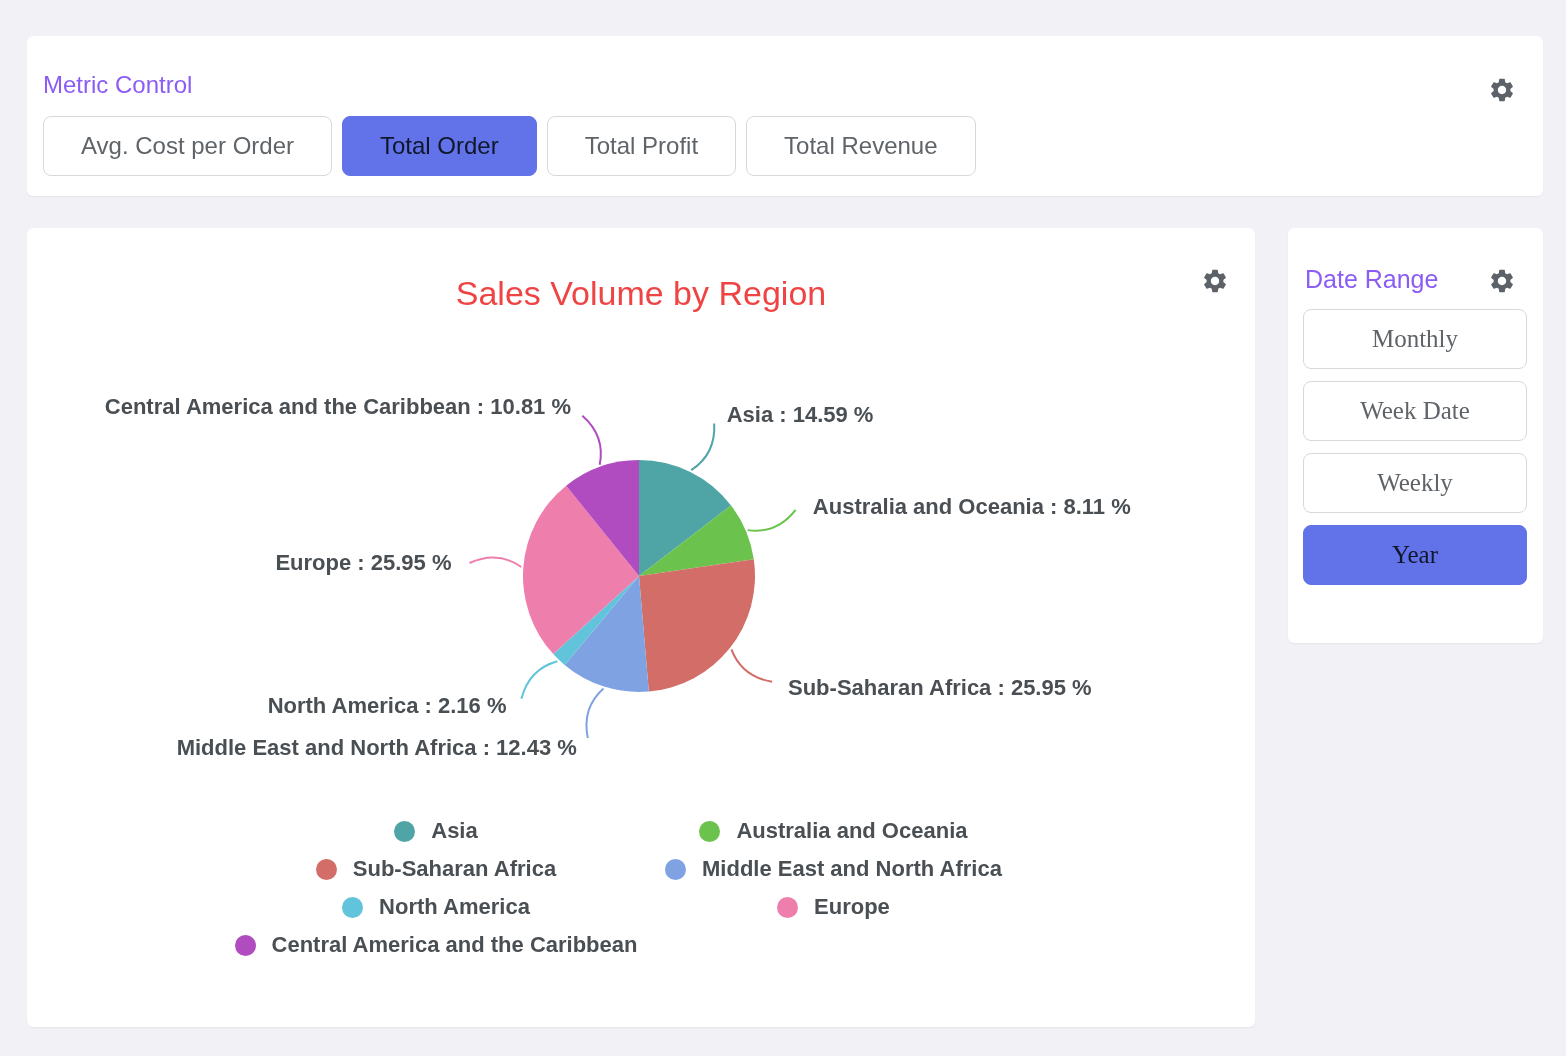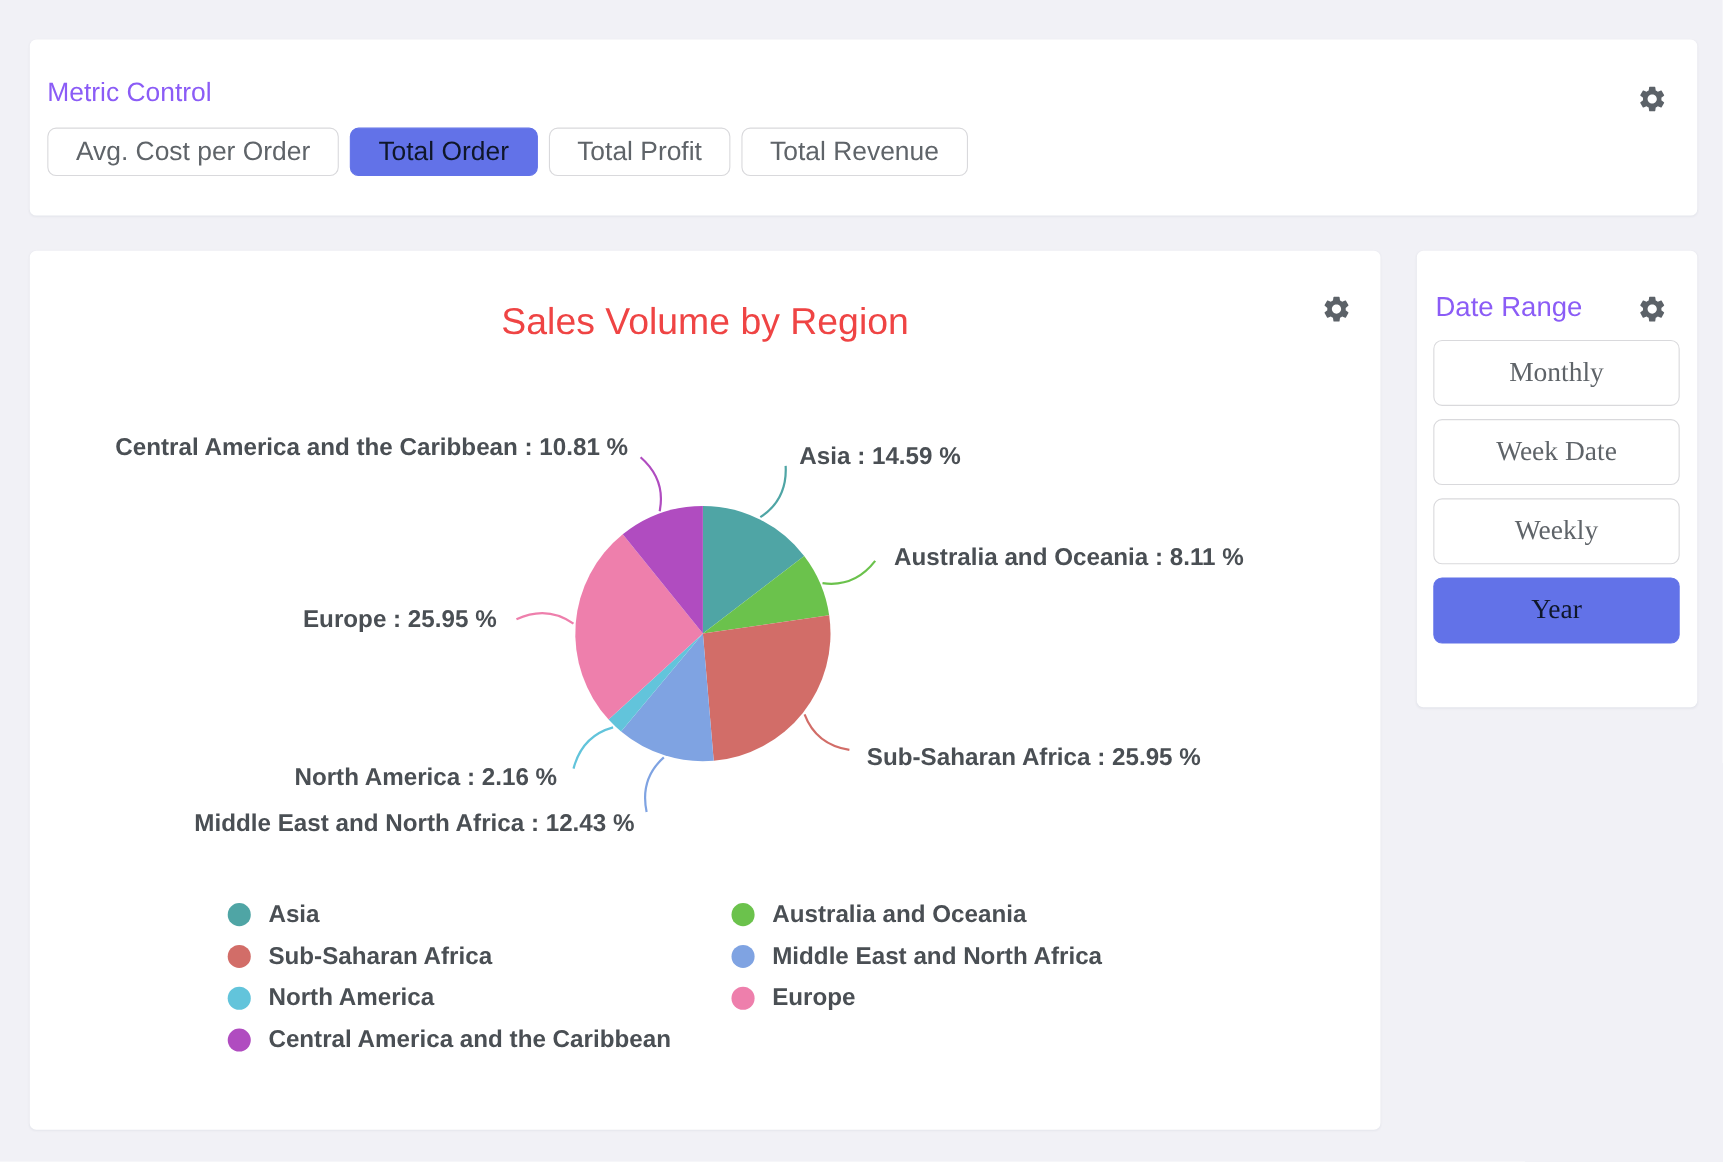--- a/index.html
+++ b/index.html
@@ -30,21 +30,21 @@
     position:absolute;left:16px;top:80px;height:60px;
     display:flex;gap:10px;
   }
   .pill-btn{
     box-sizing:border-box;
     border:1px solid #D9D9DC;background:#fff;color:#5F6469;
     border-radius:8px;font-size:24px;
     font-family:"Liberation Sans", sans-serif;
     cursor:pointer;
   }
-  .metric-btn{height:44px;padding:0 25px;}
+  .metric-btn{height:60px;padding:0 37px;}
   .pill-btn.selected{
     background:var(--accent,#6272E8);
     border-color:var(--accent,#6272E8);
     color:#0f172a;
   }
   
   #chart-card{left:27px;top:228px;width:1228px;height:799px;}
   #chart-title{
     position:absolute;left:0;top:46px;width:100%;
     text-align:center;font-size:34px;color:#ef4444;
@@ -53,21 +53,21 @@
   #pie-svg{position:absolute;left:0;top:0;}
   #pie-svg text{
     font-family:"Liberation Sans", sans-serif;
     font-weight:700;font-size:22px;fill:#4A4F54;
   }
   #legend{
     position:absolute;left:180px;top:584px;
     display:grid;grid-template-columns:458px auto;
     grid-auto-rows:38px;align-items:center;
   }
-  .legend-item{display:flex;align-items:center;gap:16px;cursor:pointer;}
+  .legend-item{display:flex;align-items:center;gap:16px;cursor:pointer;justify-content:center;}
   .legend-dot{width:21px;height:21px;border-radius:50%;flex:0 0 auto;}
   .legend-label{font-size:22px;font-weight:700;color:#4A4F54;}
   
   #date-card{left:1288px;top:228px;width:255px;height:415px;}
   #date-card .card-title{left:17px;top:36px;font-size:25px;}
   #date-card .gear{left:200px;top:39px;}
   #date-buttons{
     position:absolute;left:15px;top:81px;width:224px;
     display:flex;flex-direction:column;gap:12px;
   }

